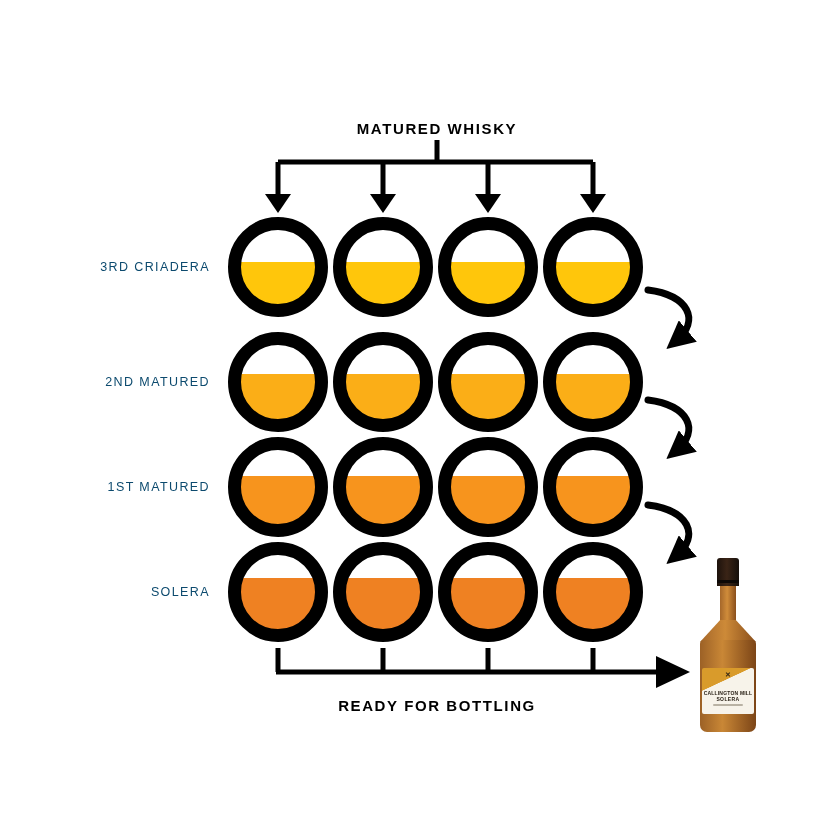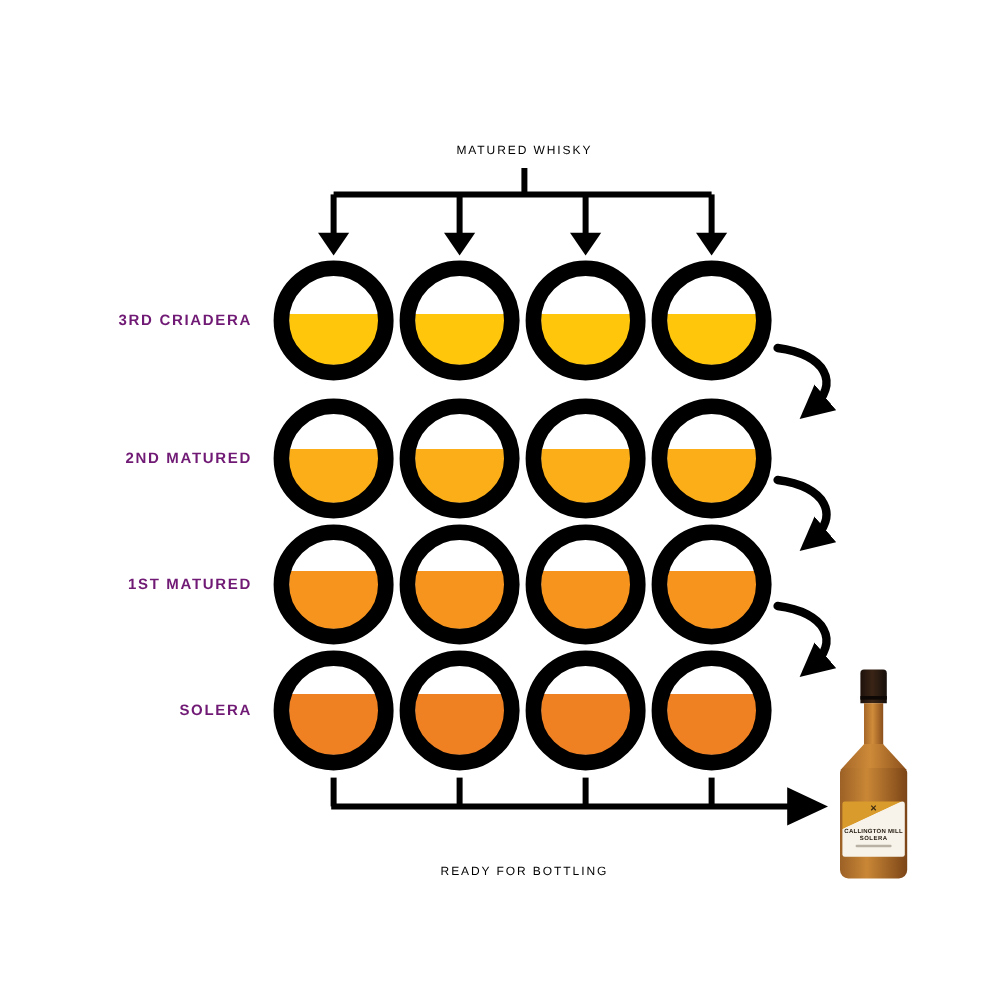--- a/index.html
+++ b/index.html
@@ -1,26 +1,26 @@
 <!DOCTYPE html>
 <html><head>
 <meta charset="utf-8">
 <style>
   html,body{margin:0;padding:0;background:#ffffff;}
   #stage{
     position:relative;width:840px;height:840px;background:#ffffff;overflow:hidden;
     font-family:"Liberation Sans", sans-serif;color:#000;
   }
   .hlabel{
-    position:absolute;font-weight:400;font-size:10px;letter-spacing:1.6px;
+    position:absolute;font-weight:700;font-size:15px;letter-spacing:1.6px;
     color:#000;white-space:nowrap;
   }
   .row-label{
     position:absolute;left:20px;width:190px;text-align:right;
-    font-weight:700;font-size:12.5px;letter-spacing:1.4px;color:#701a75;
+    font-weight:400;font-size:12.5px;letter-spacing:1.4px;color:#0c4a6e;
   }
   .barrel{
     position:absolute;width:100px;height:100px;box-sizing:border-box;
     border:13px solid #000;border-radius:50%;
   }
   #arrows{position:absolute;left:0;top:0;}
   
   .bottle{position:absolute;left:698px;top:558px;width:60px;height:176px;}
   .bottle .cap{
     position:absolute;left:19px;top:0;width:22px;height:28px;
@@ -120,21 +120,21 @@
       <div class="barrel" style="left: 228px; top: 437px; background: linear-gradient(rgb(255, 255, 255) 35%, rgb(247, 148, 29) 35%);"></div>
       <div class="barrel" style="left: 333px; top: 437px; background: linear-gradient(rgb(255, 255, 255) 35%, rgb(247, 148, 29) 35%);"></div>
       <div class="barrel" style="left: 438px; top: 437px; background: linear-gradient(rgb(255, 255, 255) 35%, rgb(247, 148, 29) 35%);"></div>
       <div class="barrel" style="left: 543px; top: 437px; background: linear-gradient(rgb(255, 255, 255) 35%, rgb(247, 148, 29) 35%);"></div>
       <div class="barrel" style="left: 228px; top: 542px; background: linear-gradient(rgb(255, 255, 255) 31%, rgb(239, 129, 34) 31%);"></div>
       <div class="barrel" style="left: 333px; top: 542px; background: linear-gradient(rgb(255, 255, 255) 31%, rgb(239, 129, 34) 31%);"></div>
       <div class="barrel" style="left: 438px; top: 542px; background: linear-gradient(rgb(255, 255, 255) 31%, rgb(239, 129, 34) 31%);"></div>
       <div class="barrel" style="left: 543px; top: 542px; background: linear-gradient(rgb(255, 255, 255) 31%, rgb(239, 129, 34) 31%);"></div>
     </div>
 
-  <div class="hlabel" style="left:287px;top:697px;width:300px;text-align:center;margin-top:24px;">READY FOR BOTTLING</div>
+  <div class="hlabel" style="left:287px;top:697px;width:300px;text-align:center;">READY FOR BOTTLING</div>
 
   <div class="bottle">
     <div class="cap"></div>
     <div class="cap-band"></div>
     <div class="neck"></div>
     <div class="shoulder"></div>
     <div class="body"></div>
     <div class="label">
       <div class="xmark">✕</div>
       <div class="brand">CALLINGTON MILL</div>

